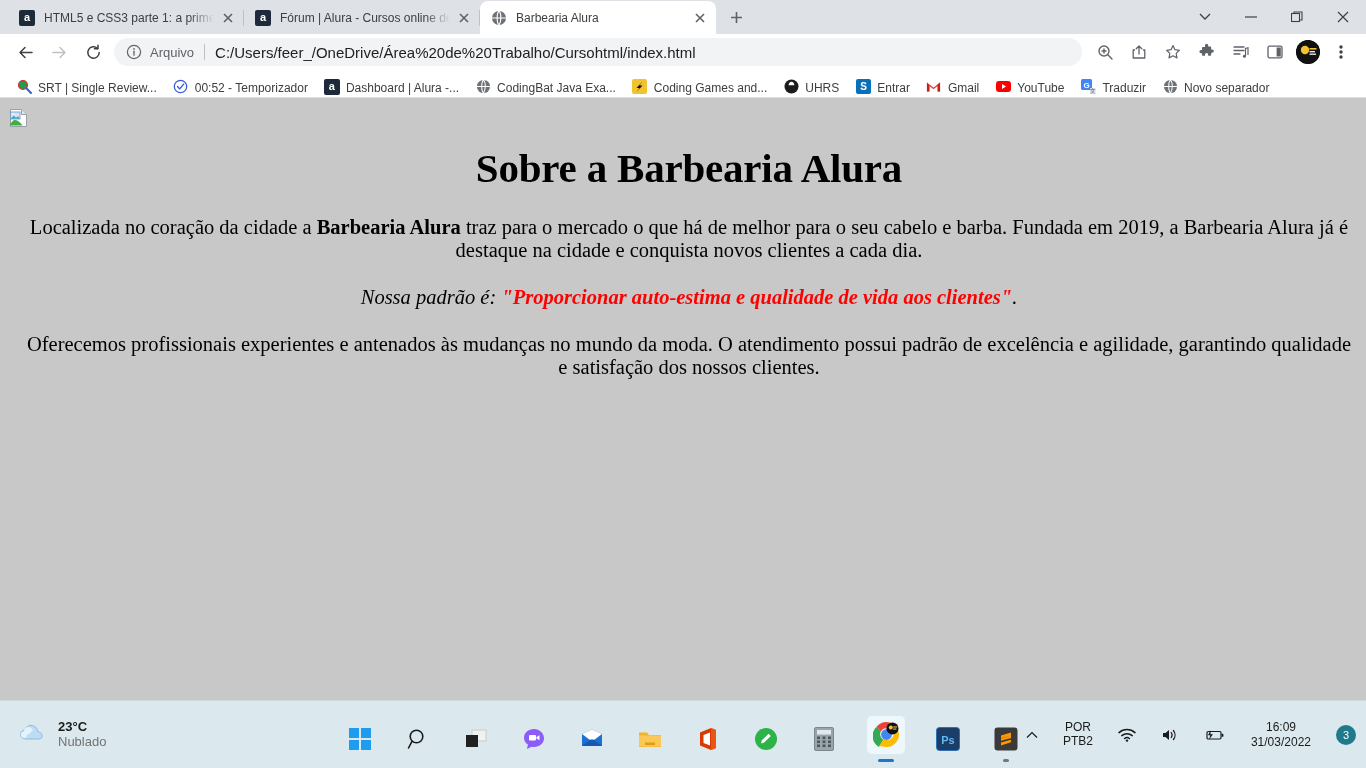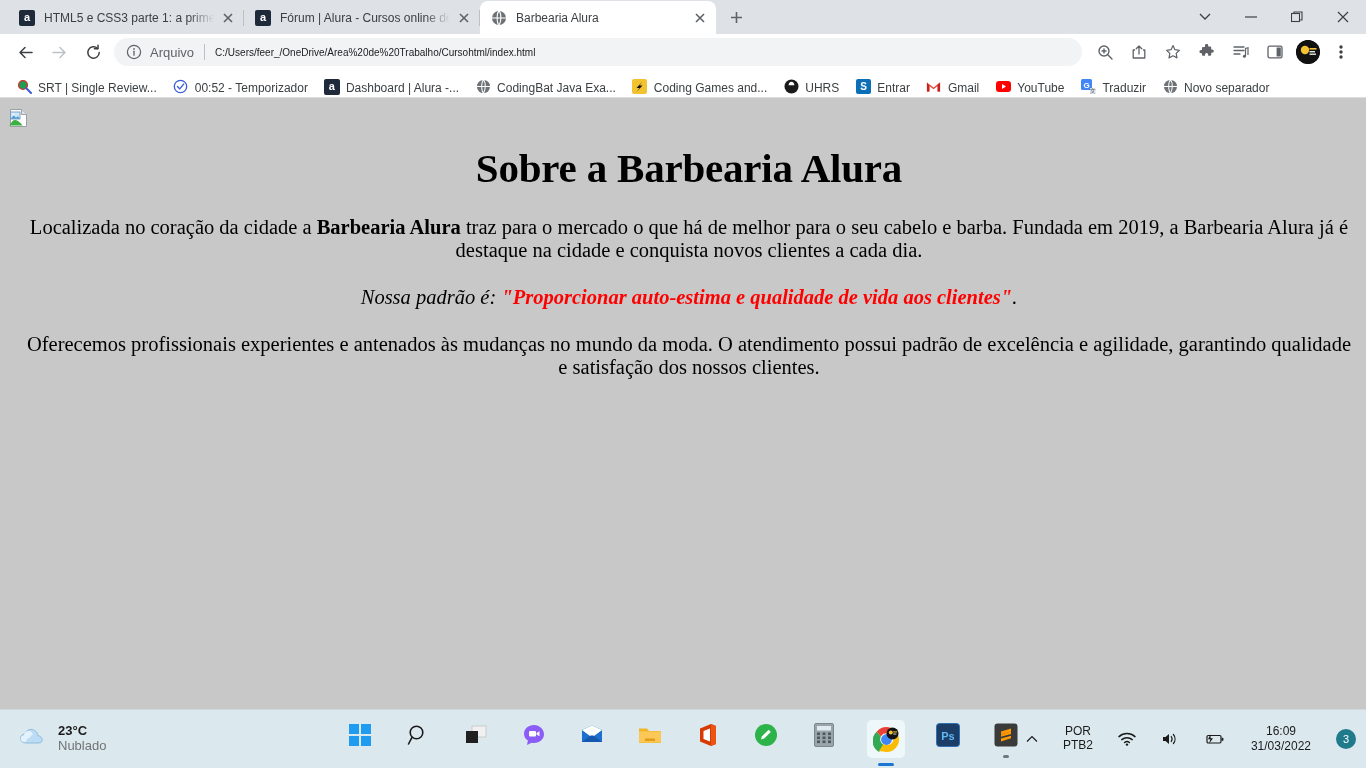--- a/index.html
+++ b/index.html
@@ -110,21 +110,21 @@
     background: #f1f3f4;
     border-radius: 14px;
     display: flex; align-items: center;
     padding: 0 12px;
     margin: 0 6px 0 4px;
     min-width: 0;
   }
   .omni-icon { width: 16px; height: 16px; margin-right: 8px; color: #5f6368; flex: 0 0 16px; }
   .omni-scheme { font-size: 13px; color: #5f6368; white-space: nowrap; }
   .omni-divider { width: 1px; height: 16px; background: #bdc1c6; margin: 0 10px; flex: 0 0 1px; }
-  .omni-url { font-size: 10px; color: #202124; white-space: nowrap; overflow: hidden; }
+  .omni-url { font-size: 15px; color: #202124; white-space: nowrap; overflow: hidden; }
   .avatar {
     width: 24px; height: 24px; border-radius: 50%;
     background: #111; margin: 0 4px;
     display: flex; align-items: center; justify-content: center;
     overflow: hidden; flex: 0 0 24px;
   }
 
   
   .bookmarks {
     height: 28px;
@@ -181,35 +181,35 @@
   p.mission { font-style: italic; }
   p.mission .quote {
     color: #ff0000;
     font-weight: bold;
     font-style: italic;
   }
 
   
   .taskbar {
     position: absolute; left: 0; bottom: 0;
-    width: 1366px; height: 59px;
+    width: 1366px; height: 68px;
     background: #dbe9ee;
     display: flex; align-items: center;
     border-top: 1px solid #cdd9dd;
   }
   .weather {
     display: flex; align-items: center;
     margin-left: 18px; flex: 0 0 auto;
   }
   .weather-txt { margin-left: 10px; line-height: 1.15; }
   .weather-temp { font-size: 13px; color: #1b1b1b; font-weight: 600; }
   .weather-cond { font-size: 13px; color: #737373; }
   .tb-center {
     position: absolute; left: 50%; transform: translateX(-50%);
-    display: flex; align-items: flex-start; gap: 28px;
+    display: flex; align-items: flex-end; gap: 28px;
   }
   .tb-icon {
     width: 30px; height: 30px; position: relative;
     display: flex; align-items: center; justify-content: center;
   }
   .tb-icon.active::after {
     content: ""; position: absolute; bottom: -8px; left: 50%;
     transform: translateX(-50%);
     width: 16px; height: 3px; border-radius: 2px; background: #1976d2;
   }

